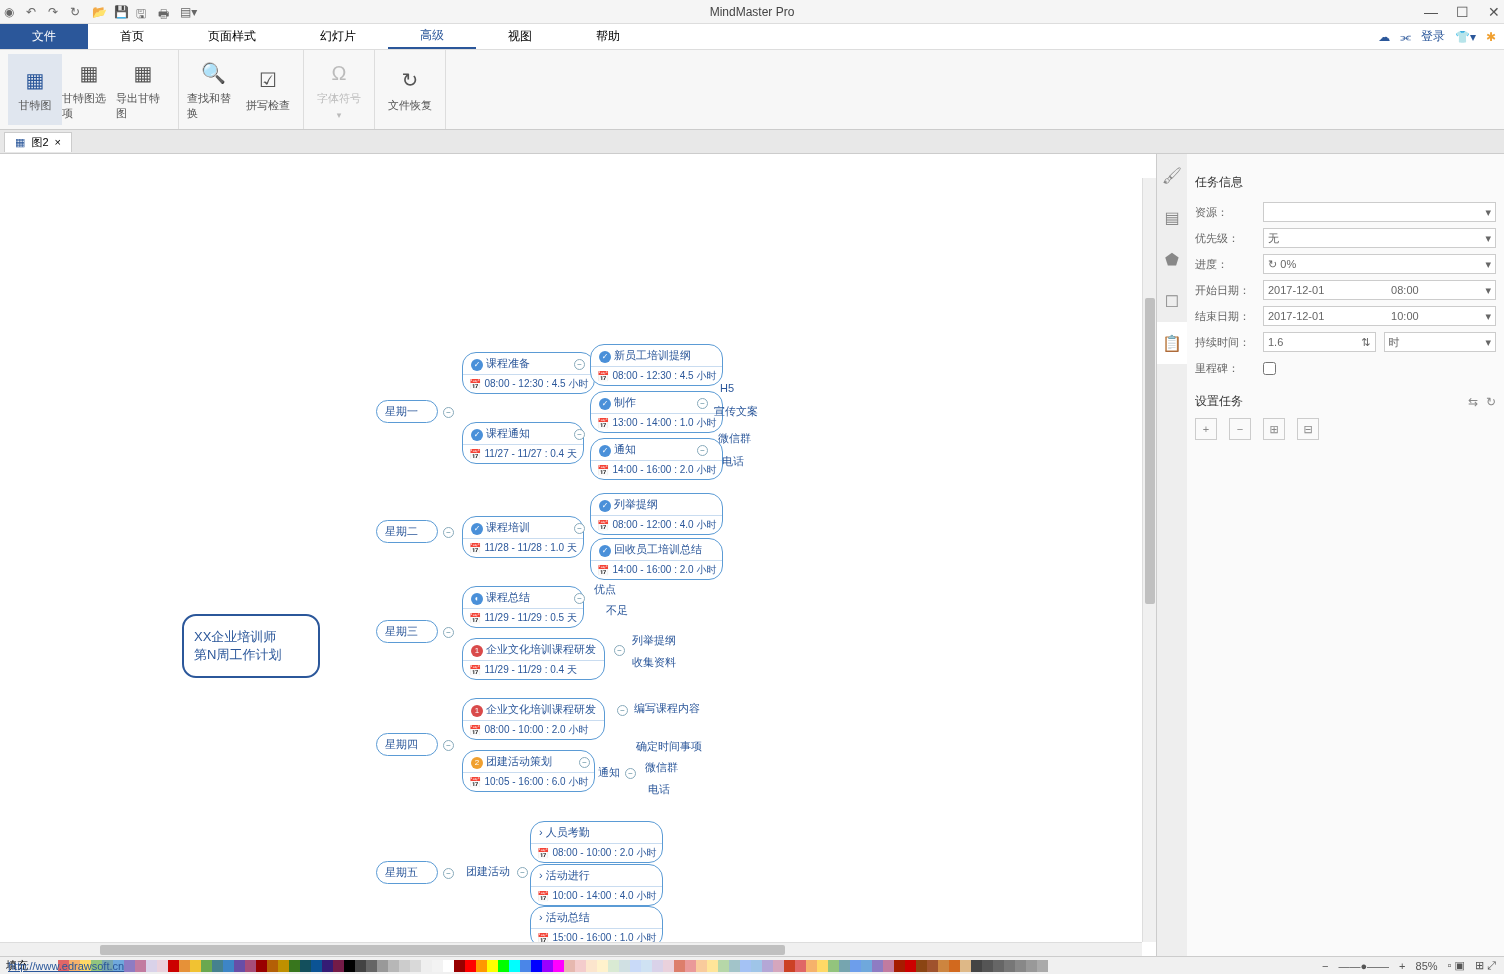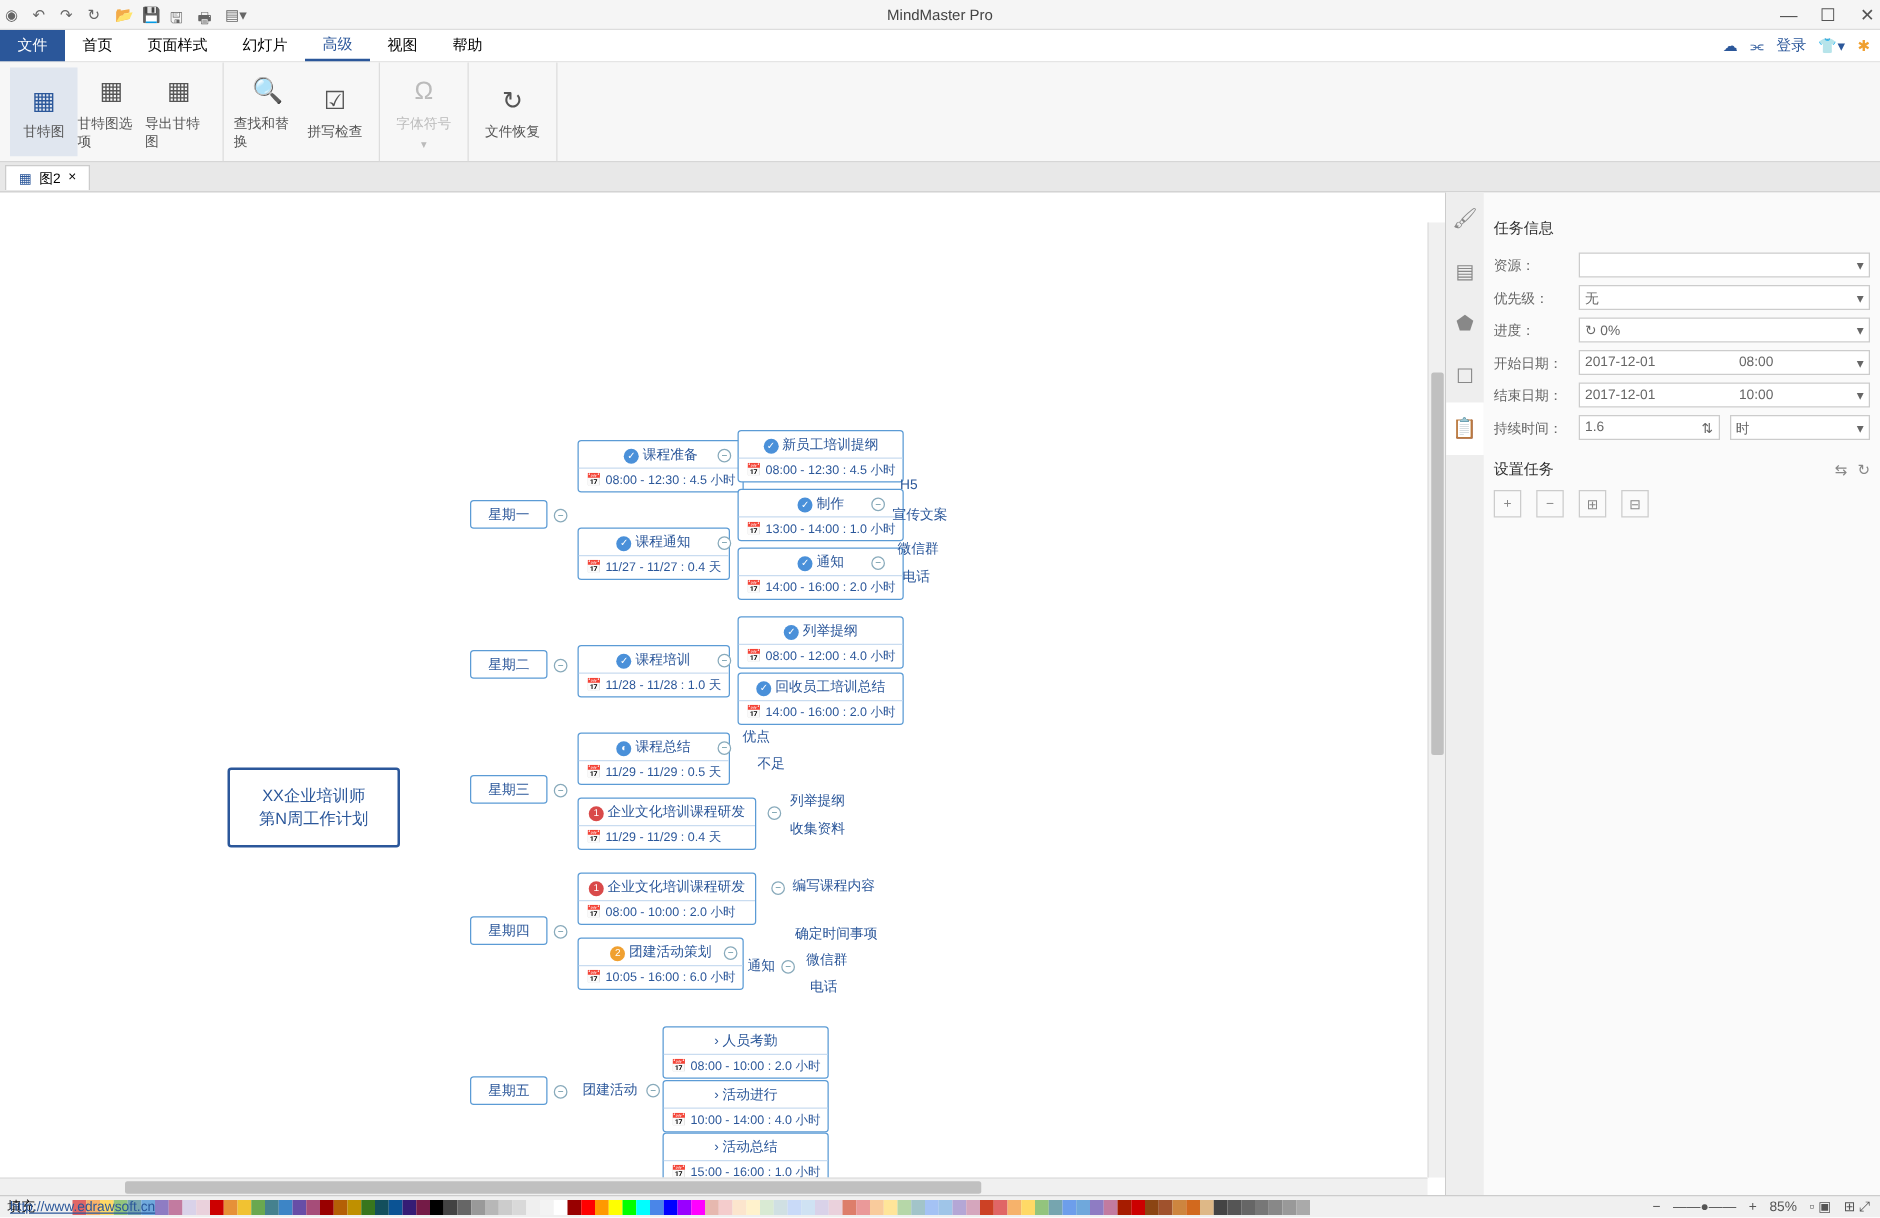--- a/index.html
+++ b/index.html
@@ -4,21 +4,21 @@
 <style>
 * { margin:0; padding:0; box-sizing:border-box; font-family:"Microsoft YaHei",Arial,sans-serif; }
 body { background:#fff; width:1504px; height:974px; overflow:hidden; position:relative; }
 .titlebar { height:24px; background:#f5f5f5; display:flex; align-items:center; padding:0 4px; border-bottom:1px solid #ddd; }
 .qat { display:flex; gap:8px; }
 .qat span { width:14px; height:14px; display:inline-block; color:#666; font-size:12px; cursor:pointer; }
 .title-center { position:absolute; left:50%; transform:translateX(-50%); font-size:12px; color:#444; }
 .win-btns { margin-left:auto; display:flex; gap:20px; }
 .win-btns span { width:12px; font-size:14px; color:#555; cursor:pointer; }
 .menubar { height:26px; background:#fff; display:flex; align-items:stretch; border-bottom:1px solid #ddd; font-size:12px; }
-.menu-item { padding:4px 14px; cursor:pointer; display:flex; align-items:center; }
+.menu-item { padding:4px 32px; cursor:pointer; display:flex; align-items:center; }
 .menu-item.file { background:#2b579a; color:#fff; }
 .menu-item.active { border-bottom:2px solid #2b579a; color:#2b579a; }
 .menu-right { margin-left:auto; display:flex; gap:10px; align-items:center; padding-right:8px; color:#2b579a; }
 .ribbon { height:80px; background:#f7f7f7; display:flex; border-bottom:1px solid #ccc; }
 .rgroup { display:flex; border-right:1px solid #ddd; padding:4px 8px; }
 .rbtn { display:flex; flex-direction:column; align-items:center; justify-content:center; width:54px; cursor:pointer; font-size:11px; color:#555; gap:4px; }
 .rbtn.active { background:#e0e6ef; }
 .rbtn .ricon { width:28px; height:28px; display:flex; align-items:center; justify-content:center; font-size:20px; }
 .rbtn.dis { color:#bbb; }
 .tabbar { height:24px; background:#e8e8e8; display:flex; align-items:center; padding-left:4px; border-bottom:1px solid #ccc; }
@@ -43,21 +43,21 @@
 .section-hdr { font-size:12px; color:#333; margin:12px 0 8px; display:flex; align-items:center; }
 .section-icons { margin-left:auto; display:flex; gap:8px; color:#888; }
 .ib-row { display:flex; gap:12px; }
 .ib { width:22px; height:22px; border:1px solid #ccc; display:flex; align-items:center; justify-content:center; color:#888; cursor:pointer; }
 .statusbar { height:18px; background:#f0f0f0; border-top:1px solid #ccc; display:flex; align-items:center; font-size:11px; }
 .swatches { display:flex; height:12px; margin-left:30px; flex:1; }
 .swatch { width:11px; height:12px; }
 .sb-right { margin-left:auto; display:flex; gap:10px; align-items:center; padding-right:8px; color:#555; }
 .footer-link { position:absolute; left:8px; bottom:2px; font-size:11px; color:#2b579a; text-decoration:underline; }
 
-.mn { position:absolute; border:1px solid #5b9bd5; border-radius:3px; background:#fff; font-size:11px; color:#2b579a; text-align:center; }
+.mn { position:absolute; border:1px solid #5b9bd5; border-radius:14px; background:#fff; font-size:11px; color:#2b579a; text-align:left; }
 .mn.root { border:2px solid #2b579a; font-size:13px; padding:12px 10px; }
 .mn-label { padding:3px 8px; white-space:nowrap; }
 .mn-time { border-top:1px solid #c9dcf0; padding:2px 6px; font-size:10px; color:#2b579a; display:flex; gap:3px; align-items:center; }
 .mn-plain { position:absolute; font-size:11px; color:#2b579a; white-space:nowrap; }
 .badge { display:inline-flex; width:12px; height:12px; border-radius:50%; align-items:center; justify-content:center; font-size:8px; color:#fff; margin-right:3px; }
 .b-blue{background:#4a90d9;} .b-red{background:#d94a4a;} .b-orange{background:#f0a030;}
 .tog { position:absolute; width:11px; height:11px; border:1px solid #8ab; border-radius:50%; background:#fff; font-size:8px; color:#589; display:flex; align-items:center; justify-content:center; cursor:pointer; }
 svg.lines { position:absolute; inset:0; pointer-events:none; }
 svg.lines path { stroke:#8fb3d9; stroke-width:1; fill:none; }
 </style>
@@ -381,20 +381,24 @@
     <div class="formrow">
             <label>持续时间：</label>
             <div class="fi" style="flex:1">
               <span>1.6</span>
               <span>⇅</span>
             </div>
             <div class="fi" style="flex:1">
               <span>时</span>
               <span>▾</span>
             </div>
+          </div>
+    <div class="formrow">
+            <label>里程碑：</label>
+            <input type="checkbox" style="">
           </div>
     <div class="section-hdr">
             <span>设置任务</span>
             <span class="section-icons">
               <span>⇆</span>
               <span>↻</span>
             </span>
           </div>
     <div class="ib-row">
      <div class="ib">+</div>

